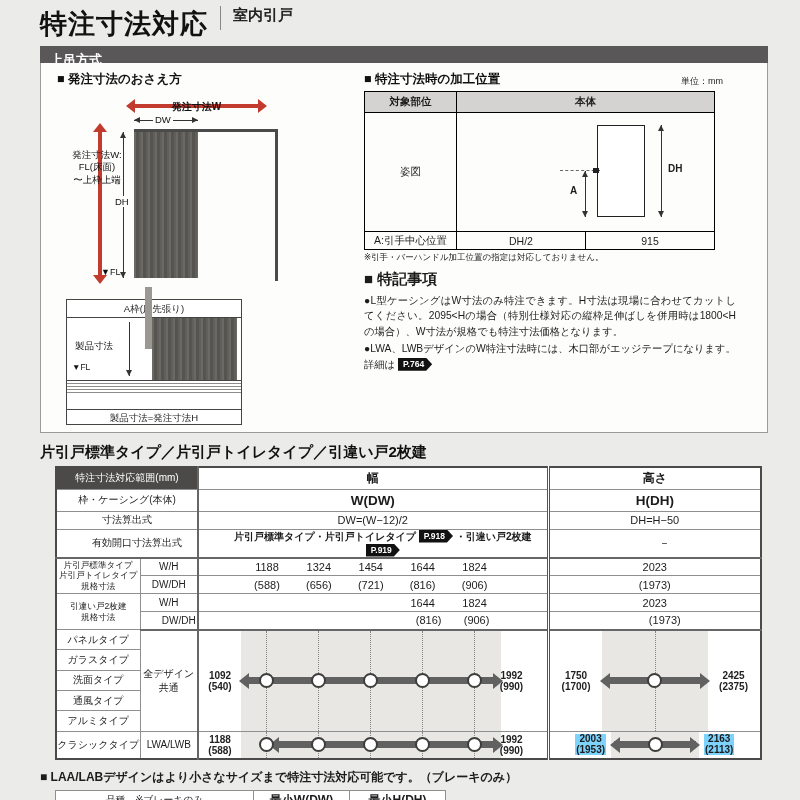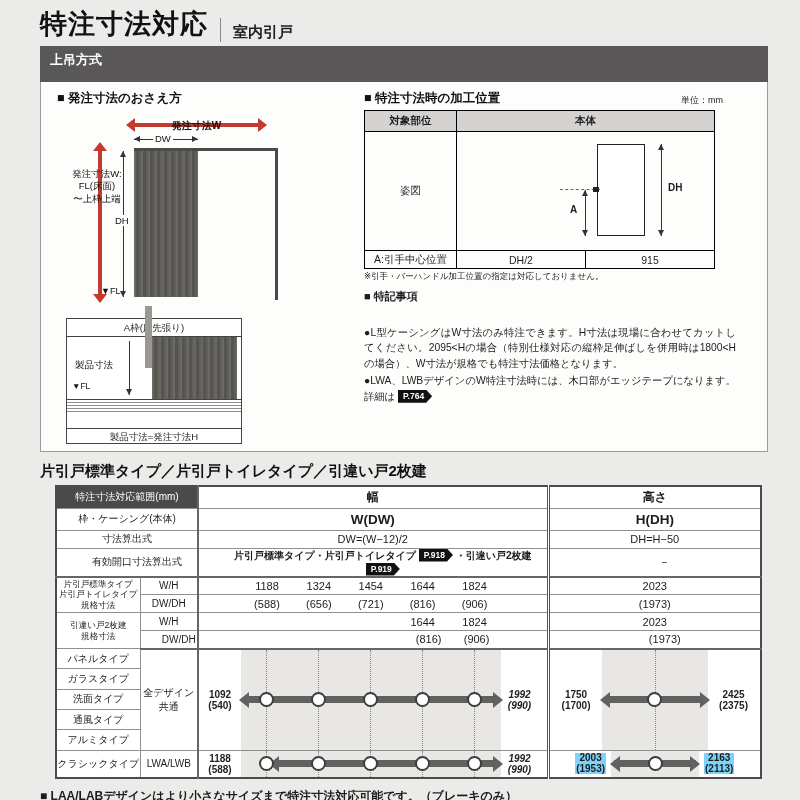--- a/index.html
+++ b/index.html
@@ -4,27 +4,27 @@
 <style>
   html,body{margin:0;padding:0;}
   body{
     width:800px;height:800px;background:#ebebe9;
     font-family:"Liberation Sans","DejaVu Sans",sans-serif;
     color:#1c1c1c;-webkit-font-smoothing:antialiased;
   }
   .page{position:relative;width:800px;height:800px;overflow:hidden;}
 
   
-  .hdr{display:flex;align-items:flex-end;gap:12px;padding:6px 0 4px 40px;}
+  .hdr{display:flex;align-items:flex-start;gap:12px;padding:6px 0 4px 40px;}
   .hdr .ttl{font-size:27px;font-weight:bold;letter-spacing:1px;color:#111;}
   .hdr .sep{width:1px;height:24px;background:#888;}
   .hdr .sub{font-size:15px;font-weight:bold;color:#222;}
 
   
-  .secbar{margin-left:40px;width:728px;height:36px;background:#595757;color:#fff;
+  .secbar{margin-left:40px;width:728px;height:17px;background:#595757;color:#fff;
     font-size:13px;font-weight:bold;line-height:27px;padding-left:10px;box-sizing:border-box;}
 
   
   .topbox{position:relative;margin-left:40px;width:728px;height:370px;background:#fdfdfc;
     border:1px solid #9a9a9a;border-top:none;box-sizing:border-box;}
   .blockhead{font-size:12.5px;font-weight:bold;color:#111;}
 
   
   .d1-head{position:absolute;left:16px;top:8px;}
   .d1{position:absolute;left:20px;top:28px;width:300px;height:212px;}
@@ -70,21 +70,21 @@
   .proc .ghead td{background:#d5d3d1;font-weight:bold;height:20px;}
   .figcell{height:118px;position:relative;}
   .fig{position:absolute;inset:0;}
   .fig .door{position:absolute;left:140px;top:12px;width:48px;height:92px;border:1.5px solid #222;background:#fff;box-sizing:border-box;}
   .fig .lab{position:absolute;font-size:10px;font-weight:bold;}
   .fig .dash{position:absolute;border-top:1px dashed #666;}
   .fnote{position:absolute;font-size:8.5px;color:#222;}
 
   
   .notes{position:absolute;left:323px;top:207px;width:372px;}
-  .notes .nh{font-size:11px;font-weight:bold;margin-bottom:21px;}
+  .notes .nh{font-size:15px;font-weight:bold;margin-bottom:4px;}
   .notes p{margin:0 0 2px 0;font-size:10.3px;line-height:1.5;text-align:justify;}
   .badge{display:inline-block;background:#111;color:#fff;font-size:8.5px;font-weight:bold;
     line-height:11px;padding:1px 8px 1px 5px;vertical-align:1px;
     clip-path:polygon(0 0,calc(100% - 6px) 0,100% 50%,calc(100% - 6px) 100%,0 100%);}
 
   
   .sec-title{margin:10px 0 4px 40px;font-size:15px;font-weight:bold;color:#111;}
   .main{margin-left:55px;width:705px;border:2px solid #4a4a4a;background:#fff;}
   .main td{border:1px solid #8f8f8f;padding:0;font-size:10px;text-align:center;vertical-align:middle;}
   .main .dark{background:#4c4a49;color:#fff;font-size:10px;}
@@ -111,21 +111,21 @@
   .zH{left:52px;right:52px;}
   .hbar{position:absolute;left:5px;right:5px;top:4.5px;height:7px;background:#616161;}
   .triL,.triR{position:absolute;top:0;border-top:8px solid transparent;border-bottom:8px solid transparent;}
   .triL{left:-2px;border-right:10px solid #616161;}
   .triR{right:-2px;border-left:10px solid #616161;}
   .circ{position:absolute;inset:0;display:grid;grid-template-columns:repeat(5,1fr);}
   .circ em{display:flex;align-items:center;justify-content:center;}
   .dot{width:11px;height:11px;background:#fff;border:2px solid #3d3d3d;border-radius:50%;}
   .edge{position:absolute;top:50%;transform:translateY(-50%);font-size:10px;line-height:1.1;text-align:center;font-weight:bold;color:#222;}
   .eL{left:0;width:42px;}
-  .eR{right:4px;width:46px;font-style:italic;}
+  .eR{right:12px;width:46px;}
   .eLh{left:1px;width:51px;}
   .eRh{right:1px;width:51px;}
   
   .cz .hbar{left:calc(10% + 9px);}
   .cz .triL{left:calc(10% + 2px);}
   
   .chflex{position:absolute;inset:0;display:flex;align-items:center;justify-content:center;gap:5px;}
   .clab{font-size:10px;line-height:1.05;font-weight:bold;text-align:center;background:#7dd3fc;padding:0 1px;z-index:1;}
   .mini{position:relative;width:88px;height:100%;background:#e8e7e4;}
   .mini .hbar{left:3px;right:3px;top:50%;margin-top:-3.5px;}

